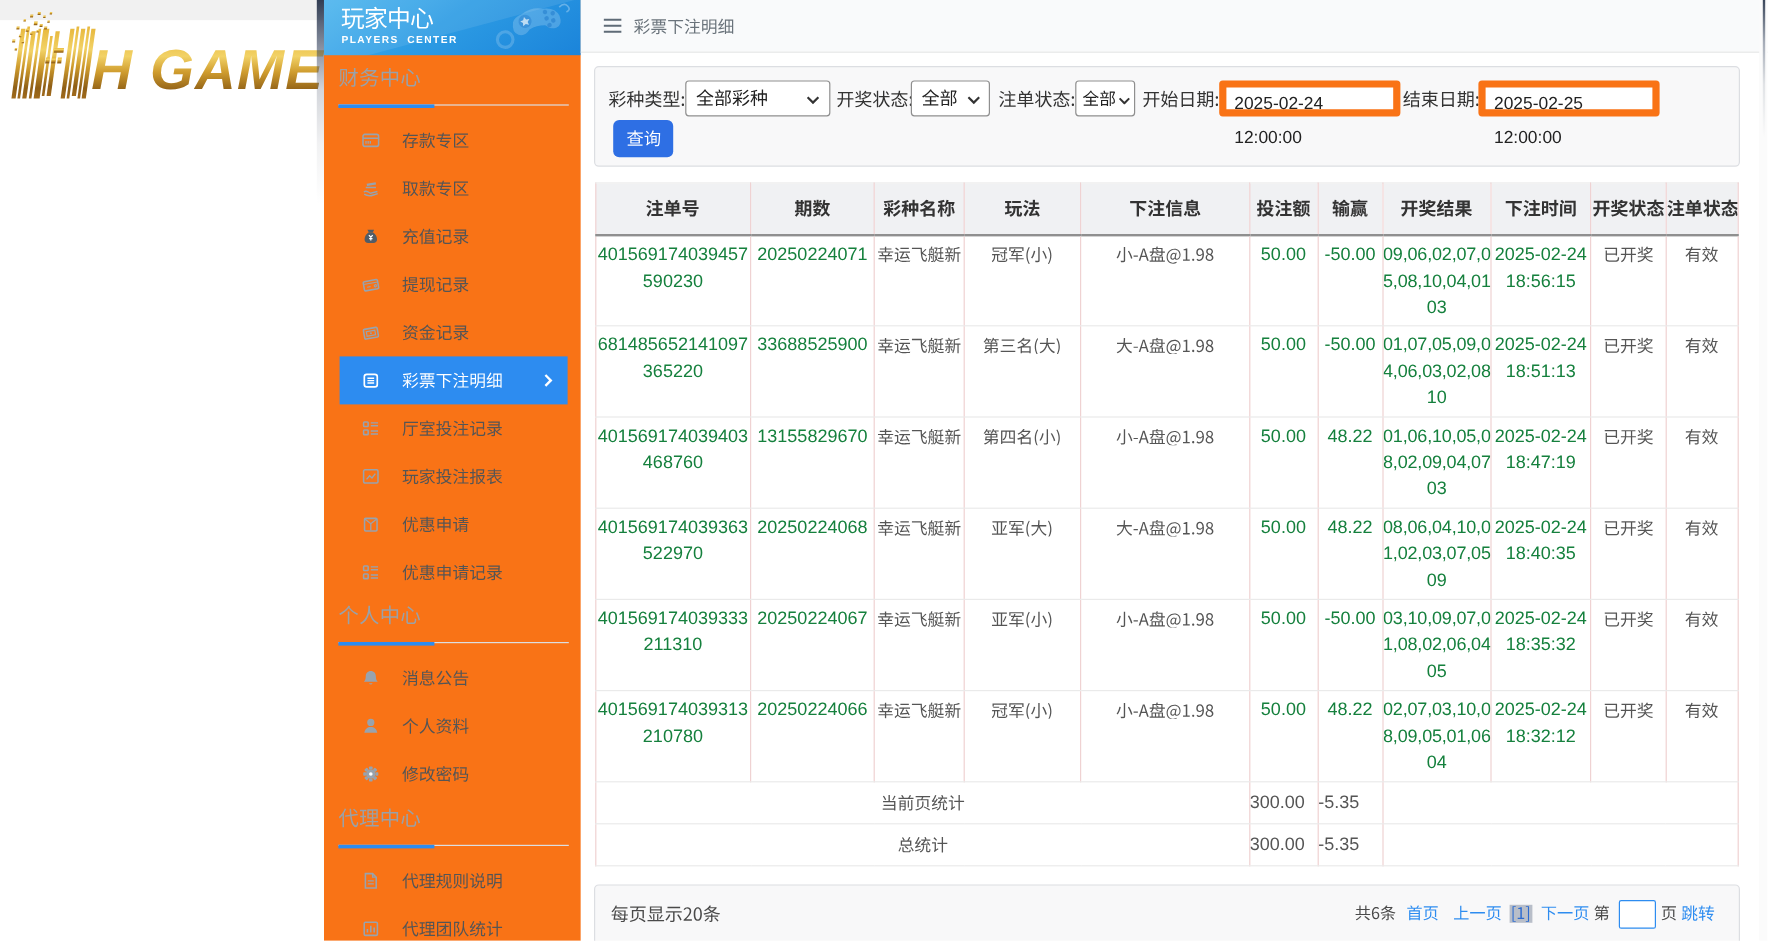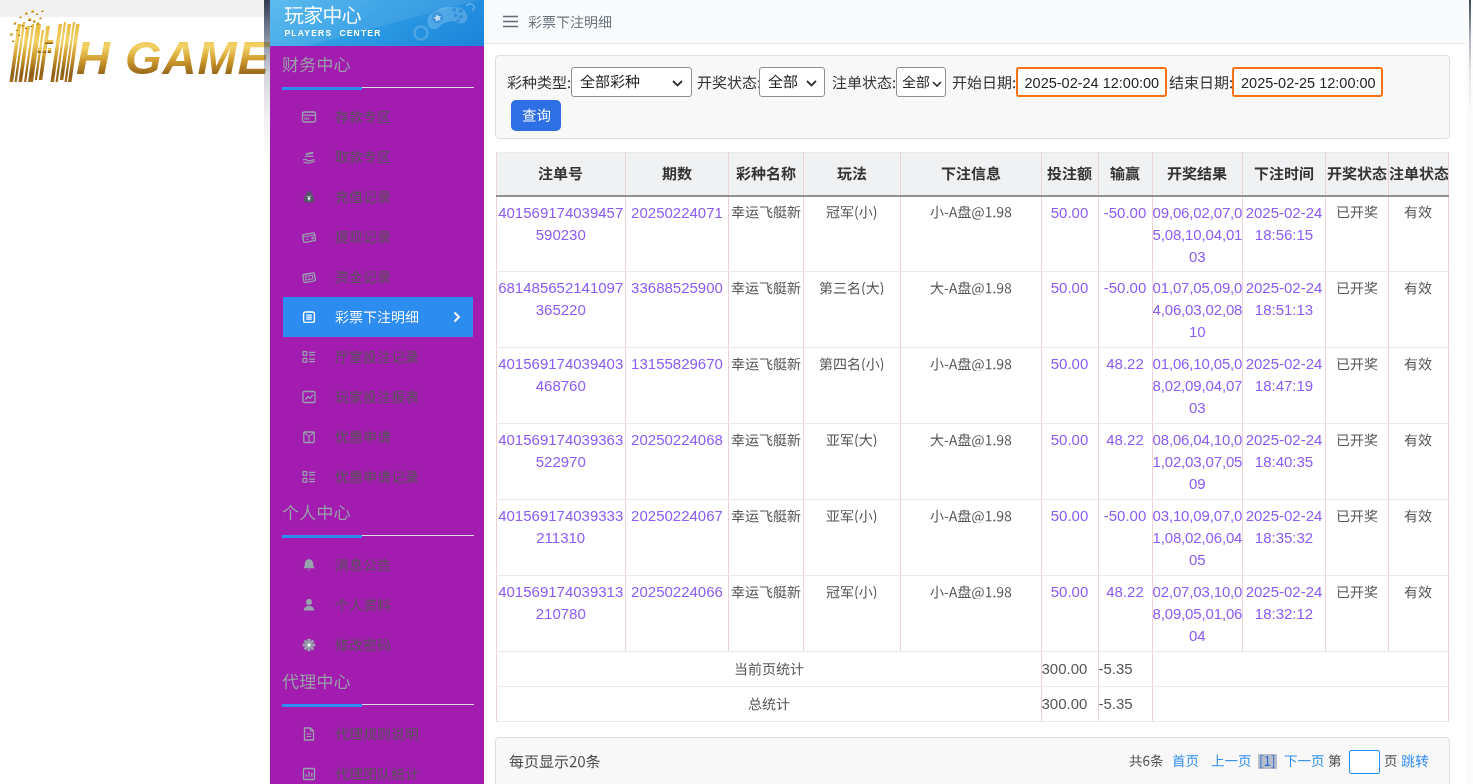--- a/index.html
+++ b/index.html
@@ -1,43 +1,43 @@
 <!DOCTYPE html>
 <html><head><meta charset="utf-8"><style>
 *{margin:0;padding:0;box-sizing:border-box}
 body{width:1473px;height:784px;overflow:hidden;position:relative;background:#fff;
  font-family:"Liberation Sans",sans-serif;}
 .ab{position:absolute}
 #left{left:0;top:0;width:269px;height:784px;background:#fff}
 #lgrey{left:0;top:0;width:269px;height:17px;background:#f1f1f1}
 #lstrip{left:0;top:17px;width:269px;height:71px;background:#fff}
-#side{left:269.5px;top:0;width:214.5px;height:784px;background:#a21caf}
+#side{left:269.5px;top:0;width:214.5px;height:784px;background:#f97316}
 #shead{left:0;top:0;width:214.5px;height:46px;background:linear-gradient(145deg,#4db5ee 0%,#2d9ce4 45%,#1b84da 100%);overflow:hidden}
 #shead .sheen{position:absolute;left:-30px;top:-78px;width:300px;height:100px;background:rgba(255,255,255,.09);transform:rotate(-15deg)}
 #sshadow{left:263.5px;top:0;width:6px;height:200px;background:linear-gradient(180deg,rgba(8,22,48,.82) 0,rgba(40,55,85,.55) 40px,rgba(110,118,135,.30) 75px,rgba(140,145,155,.12) 120px,rgba(0,0,0,0) 170px)}
 .sect{position:absolute;left:12.5px;width:192px}
 .sect .ul{position:absolute;left:0;bottom:0;width:192px;height:1px;background:#dcdee2}
 .sect .ulb{position:absolute;left:0;bottom:-1px;width:80px;height:3px;background:#2d8cf0}
 .mi{position:absolute;left:0;width:214.5px;height:40px;display:flex;align-items:center}
 .mi .ic{margin-left:31px}
 .mi .tx{margin-left:18px}
 .mi.act{left:13px;width:190.5px;background:#2d8cf0}
 .mi.act .ic{margin-left:18px}
 #main{left:484px;top:0;width:989px;height:784px;background:#fff}
 #topbar{left:0;top:0;width:989px;height:44px;background:#f9fafb;border-bottom:1px solid #e8e8e8}
 #fpanel{left:11px;top:55px;width:955px;height:84px;background:#f8f8f9;border:1px solid #dcdee2;border-radius:4px}
 .sel{position:absolute;top:67px;height:30px;background:#fff;border:1px solid #8f8f8f;border-radius:3px;display:flex;align-items:center}
-.inp{position:absolute;top:67px;height:30px;background:#fff;border:2px solid #f97316;border-radius:3px;font-size:14.5px;color:#222;line-height:28px;padding-left:7px}
+.inp{position:absolute;top:67px;height:30px;background:#fff;border:6px solid #f97316;border-radius:3px;font-size:14.5px;color:#222;line-height:28px;padding-left:7px}
 #qbtn{left:27px;top:100px;width:50px;height:30.5px;background:#2e6fe4;border-radius:5px;display:flex;align-items:center;justify-content:center}
 table{position:absolute;left:11.5px;top:152px;width:953px;border-collapse:collapse;table-layout:fixed}
 td,th{border-left:1px solid #efd2d2;border-right:1px solid #efd2d2;border-top:1px solid #eaeaea;border-bottom:1px solid #eaeaea;overflow:hidden}
 th{height:43px;background:#f0f1f3;border-bottom:2px solid #8f8f8f}
 td.b{height:76px;vertical-align:top;padding-top:5px;text-align:center;color:#555}
 .ln{height:22px;display:flex;align-items:center;justify-content:center}
-.ld{height:22px;line-height:22px;font-size:15px;color:#8b5cf6;white-space:nowrap}
+.ld{height:22px;line-height:22px;font-size:15px;color:#15803d;white-space:nowrap}
 .ld8{letter-spacing:-0.15px}
 td.s{height:35px;vertical-align:middle;text-align:left}
 .cen{display:flex;align-items:center;justify-content:center}
 #pager{left:11px;top:737px;width:955px;height:51px;background:#f8f8f9;border:1px solid #dcdee2;border-radius:4px}
 .pi{position:absolute;top:0;height:49px;display:flex;align-items:center}
 #redge{left:1466px;top:0;width:7px;height:784px;background:#fbfbfb}
 #rline{left:1469px;top:0;width:2px;height:120px;background:linear-gradient(180deg,rgba(10,25,50,.8) 0,rgba(60,75,100,.45) 35px,rgba(120,130,145,.2) 70px,rgba(0,0,0,0) 115px)}
 </style></head><body>
 <div id="left" class="ab">
     <div id="lgrey" class="ab"></div>

